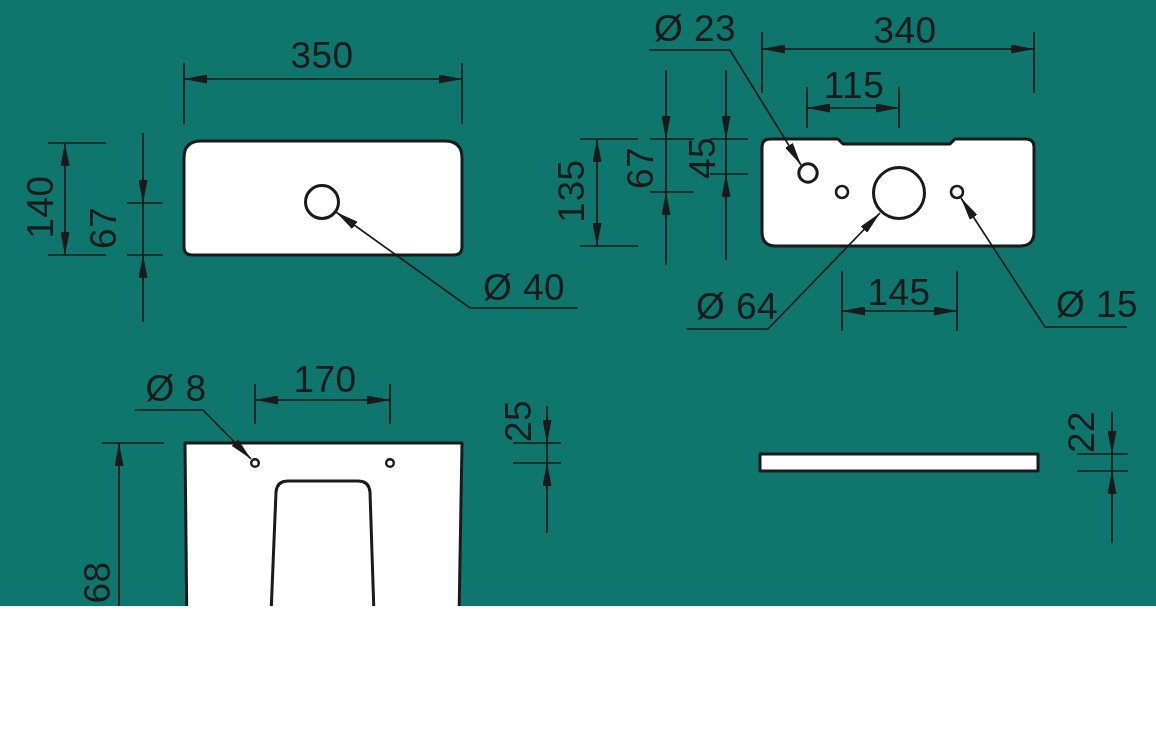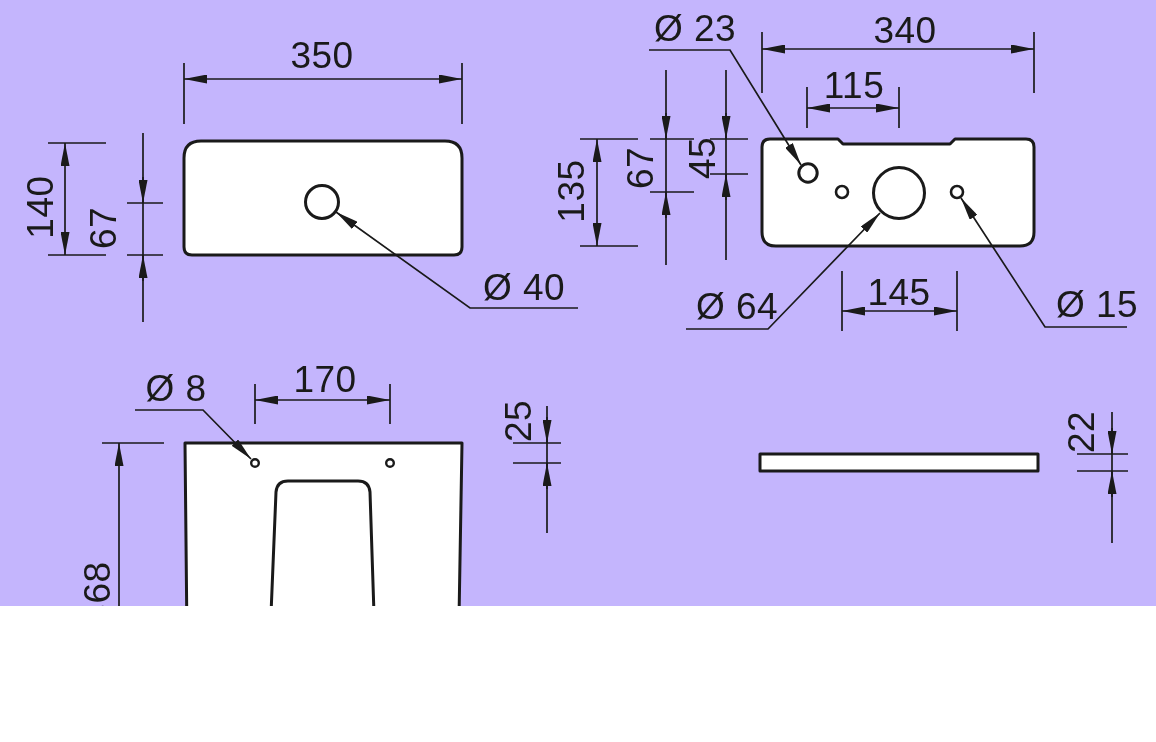--- a/index.html
+++ b/index.html
@@ -4,21 +4,21 @@
 <style>
   html, body {
     margin: 0;
     padding: 0;
     background: #ffffff;
   }
   .canvas-wrap {
     position: relative;
     width: 1156px;
     height: 606px;
-    background: #c4b5fd;
+    background: #0f766e;
     overflow: hidden;
   }
   svg { display: block; }
   .outline {
     fill: #ffffff;
     stroke: #1a1a1a;
     stroke-width: 3;
     stroke-linejoin: round;
   }
   .inner-line {

